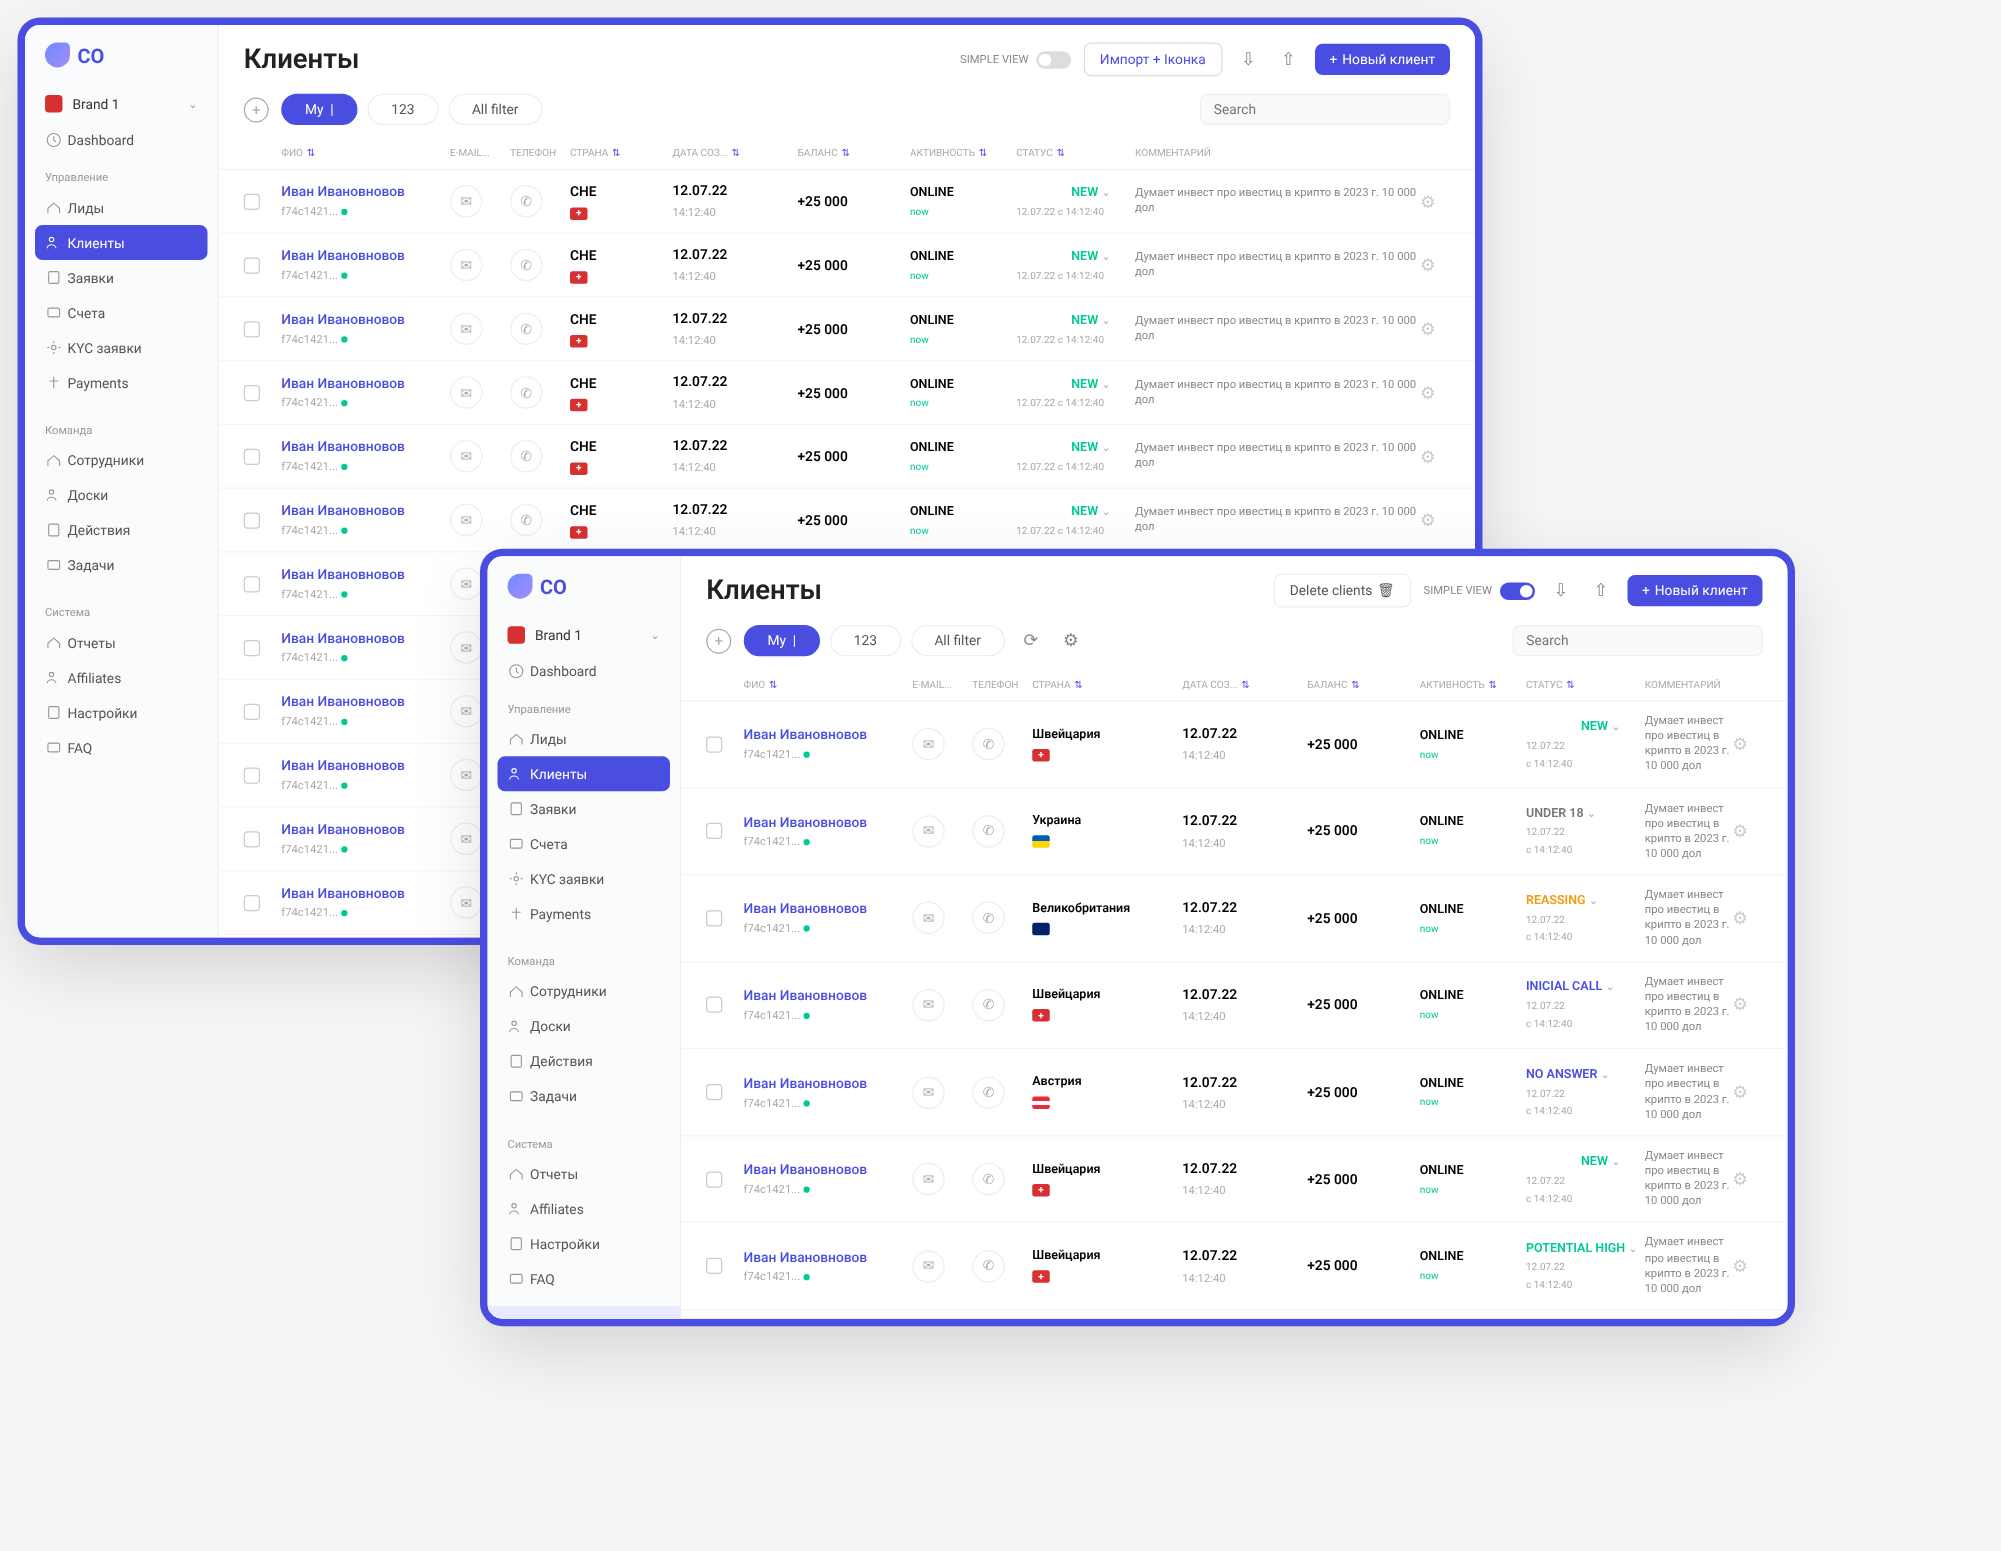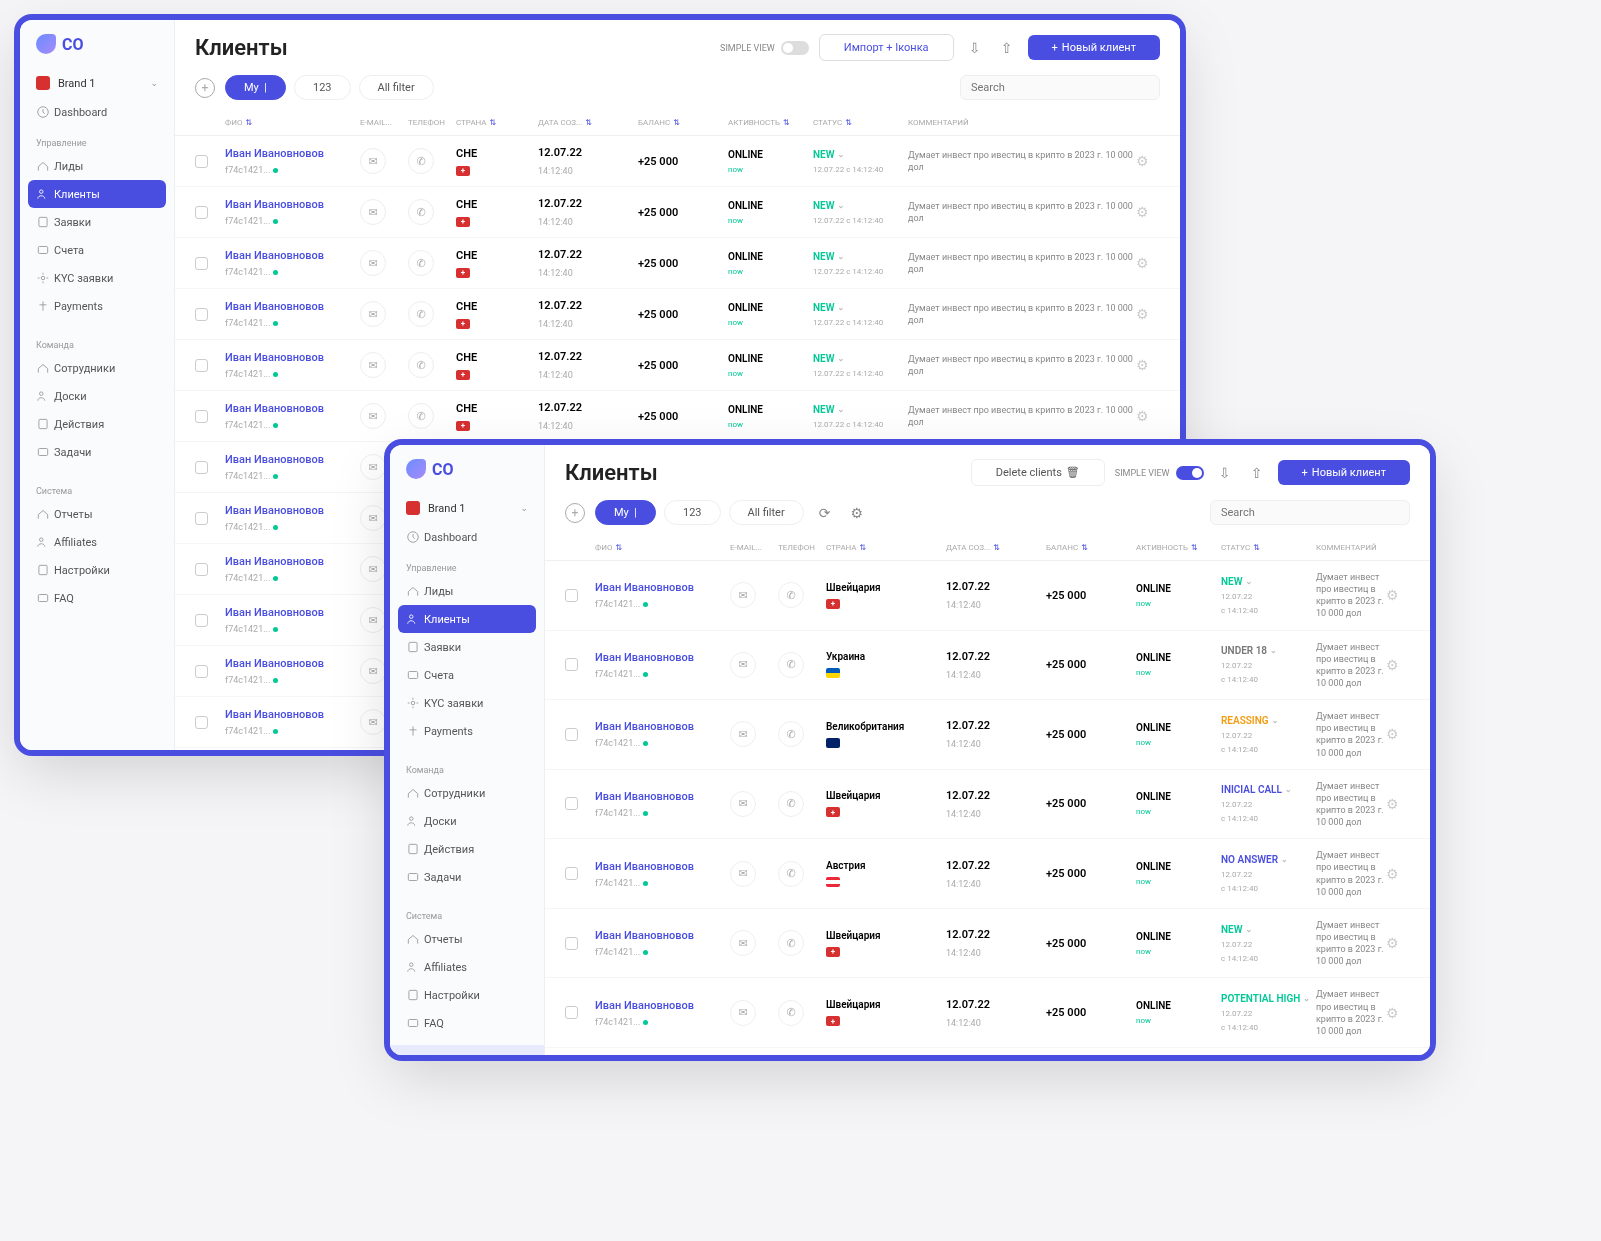--- a/index.html
+++ b/index.html
@@ -25,21 +25,21 @@
 
 .main { flex:1; display:flex; flex-direction:column; background:#fff; overflow:hidden; }
 .header { padding:14px 20px; display:flex; align-items:center; gap:12px; }
 .page-title { font-size:22px; font-weight:600; color:#222; }
 .header-right { margin-left:auto; display:flex; align-items:center; gap:10px; }
 .simple-view { font-size:9px; color:#888; display:flex; align-items:center; gap:6px; }
 .toggle { width:28px; height:14px; background:#ddd; border-radius:7px; position:relative; cursor:pointer; }
 .toggle.on { background:#4a4ee0; }
 .toggle::after { content:''; position:absolute; width:10px; height:10px; background:#fff; border-radius:50%; top:2px; left:2px; }
 .toggle.on::after { left:16px; }
-.btn { padding:6px 24px; border-radius:6px; font-size:11px; cursor:pointer; border:none; display:inline-flex; align-items:center; gap:4px; }
+.btn { padding:6px 12px; border-radius:6px; font-size:11px; cursor:pointer; border:none; display:inline-flex; align-items:center; gap:4px; }
 .btn-outline { background:#fff; border:1px solid #ddd; color:#4a4ee0; }
 .btn-danger-outline { background:#fff; border:1px solid #eee; color:#555; }
 .btn-primary { background:#4a4ee0; color:#fff; }
 .icon-btn { width:22px; height:22px; display:flex; align-items:center; justify-content:center; cursor:pointer; color:#888; font-size:14px; }
 
 .toolbar { padding:0 20px 10px; display:flex; align-items:center; gap:10px; }
 .add-circle { width:20px; height:20px; border:1.5px solid #aaa; border-radius:50%; display:flex; align-items:center; justify-content:center; color:#aaa; font-size:12px; cursor:pointer; }
 .pill-group { display:flex; gap:8px; }
 .pill { padding:5px 18px; border-radius:14px; font-size:11px; cursor:pointer; background:#fff; border:1px solid #eee; color:#555; }
 .pill.active { background:#4a4ee0; color:#fff; border-color:#4a4ee0; }
@@ -79,21 +79,21 @@
 .date-sub { color:#aaa; font-size:9px; margin-top:4px; }
 .balance-val { font-weight:600; font-size:11px; }
 .activity-on { font-weight:600; font-size:10px; }
 .activity-sub { color:#00c896; font-size:8px; margin-top:2px; }
 .status-tag { font-weight:600; font-size:10px; display:flex; align-items:center; gap:3px; }
 .status-tag .chev { font-size:8px; color:#bbb; }
 .status-sub { color:#aaa; font-size:8px; margin-top:2px; }
 .comment-text { color:#888; font-size:9px; line-height:1.35; }
 .more-icon { color:#ccc; cursor:pointer; font-size:14px; }
 
-.c-new { color:#00c896; }
+.c-new { color:#00c896;margin-left:44px; }
 .c-under18 { color:#777; }
 .c-reassing { color:#f39c12; }
 .c-inicial { color:#4a4ee0; }
 .c-noanswer { color:#4a4ee0; }
 .c-potential { color:#00c896; }
 
 svg.ico { stroke:currentColor; fill:none; stroke-width:1.5; }
 </style>
 </head>
 <body>

